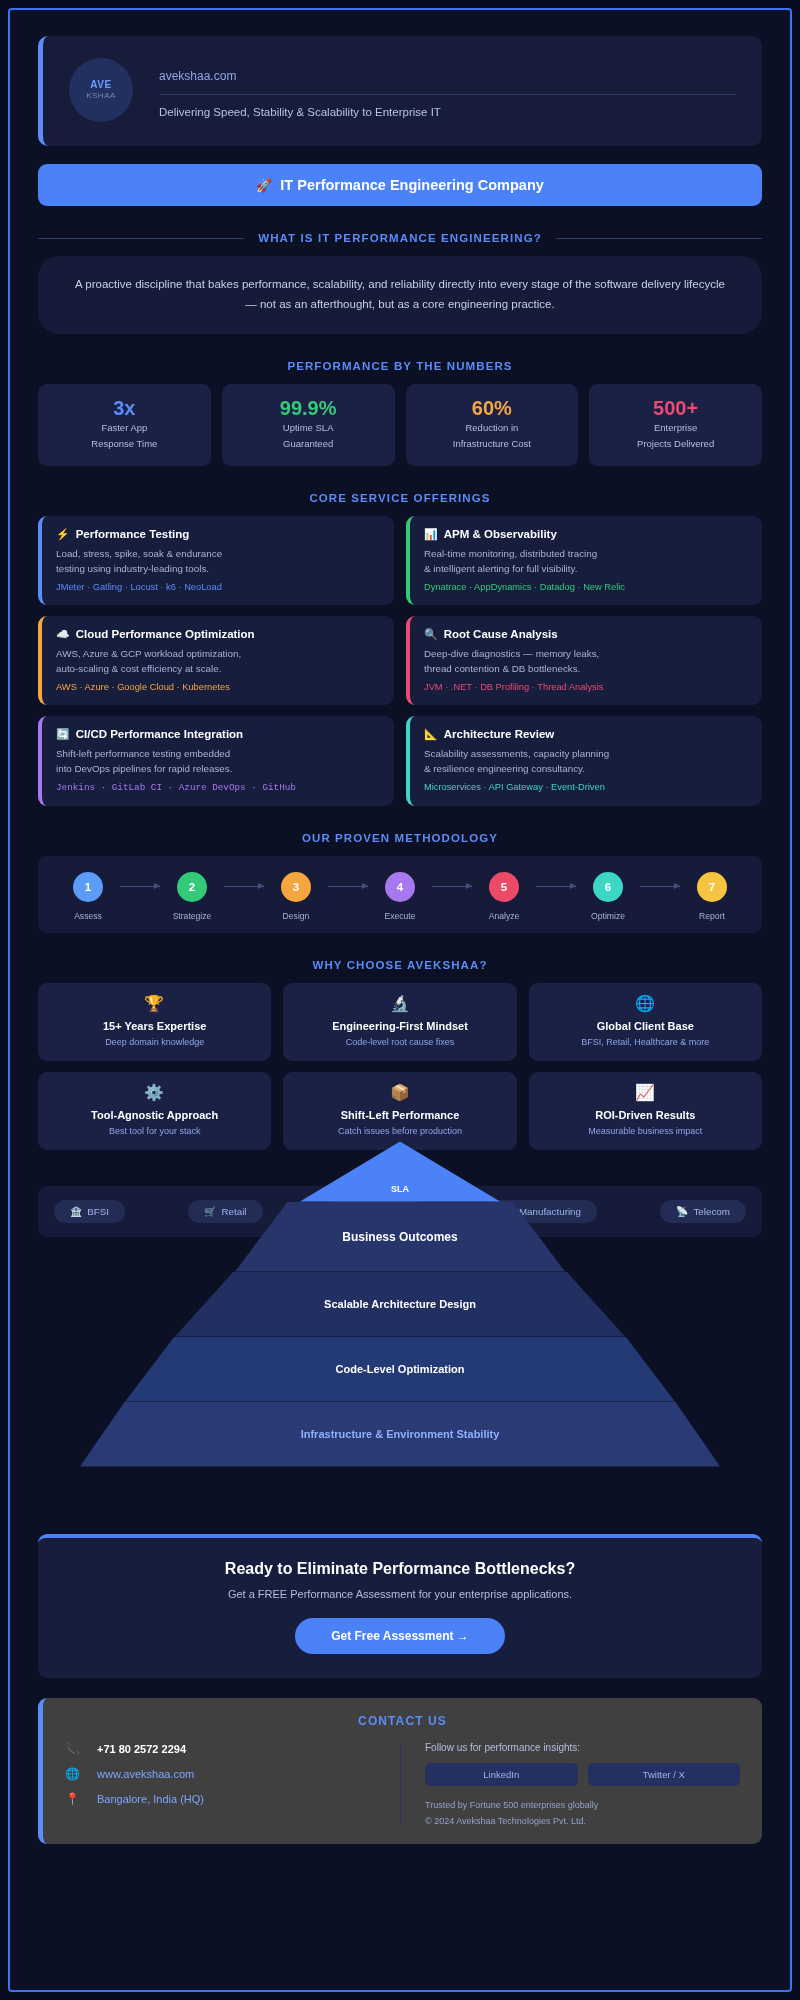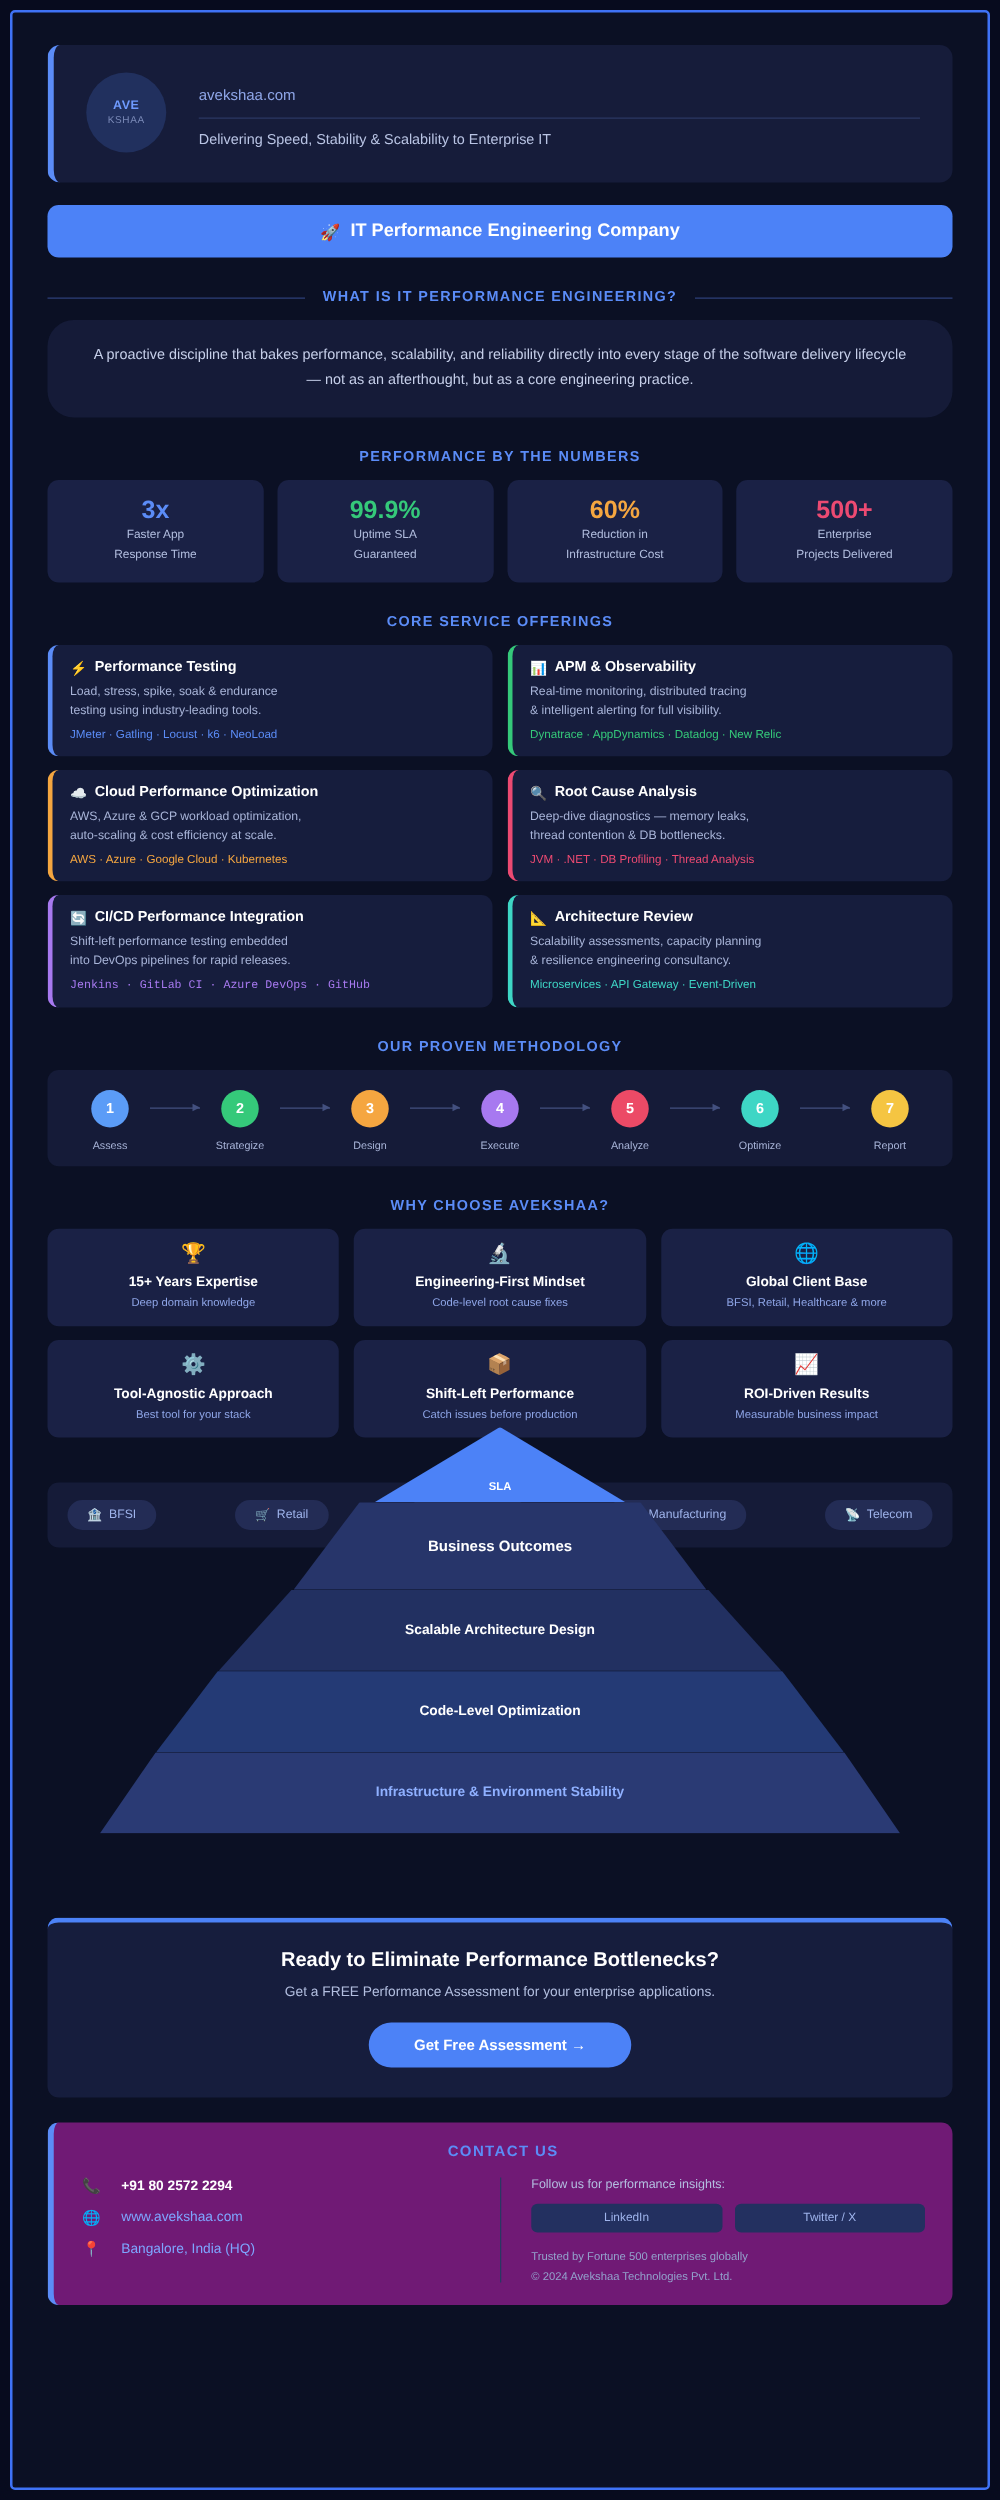--- a/index.html
+++ b/index.html
@@ -175,21 +175,21 @@
   .cta-btn {
     display:inline-block; margin-top:18px;
     background:#4c82f7; color:#ffffff;
     font-size:12px; font-weight:bold;
     padding:11px 36px; border-radius:20px; border:none;
     font-family:"Liberation Sans", sans-serif; cursor:pointer;
   }
 
   
   .footer {
-    margin-top:20px; background:#701a75; border-radius:9px;
+    margin-top:20px; background:#404040; border-radius:9px;
     border-left:5px solid #5b8cf7;
     padding:16px 22px 18px 22px;
   }
   .foot-title {
     text-align:center; font-size:12px; font-weight:bold;
     letter-spacing:1.1px; color:#5b8cf7; margin-bottom:14px;
   }
   .foot-cols { display:flex; }
   .foot-left { flex:1; padding-right:20px; border-right:1px solid #2b3763; }
   .foot-right { flex:1; padding-left:24px; }
@@ -452,21 +452,21 @@
     <div class="cta-s">Get a FREE Performance Assessment for your enterprise applications.</div>
     <button class="cta-btn">Get Free Assessment →</button>
   </div>
 
   <div class="footer">
     <div class="foot-title">CONTACT US</div>
     <div class="foot-cols">
       <div class="foot-left">
         <div class="crow">
           <span class="ic">📞</span>
-          <span class="v b">+91 80 2572 2294</span>
+          <span class="v b">+71 80 2572 2294</span>
         </div>
         <div class="crow">
           <span class="ic">🌐</span>
           <span class="v l">www.avekshaa.com</span>
         </div>
         <div class="crow">
           <span class="ic">📍</span>
           <span class="v l">Bangalore, India (HQ)</span>
         </div>
       </div>

